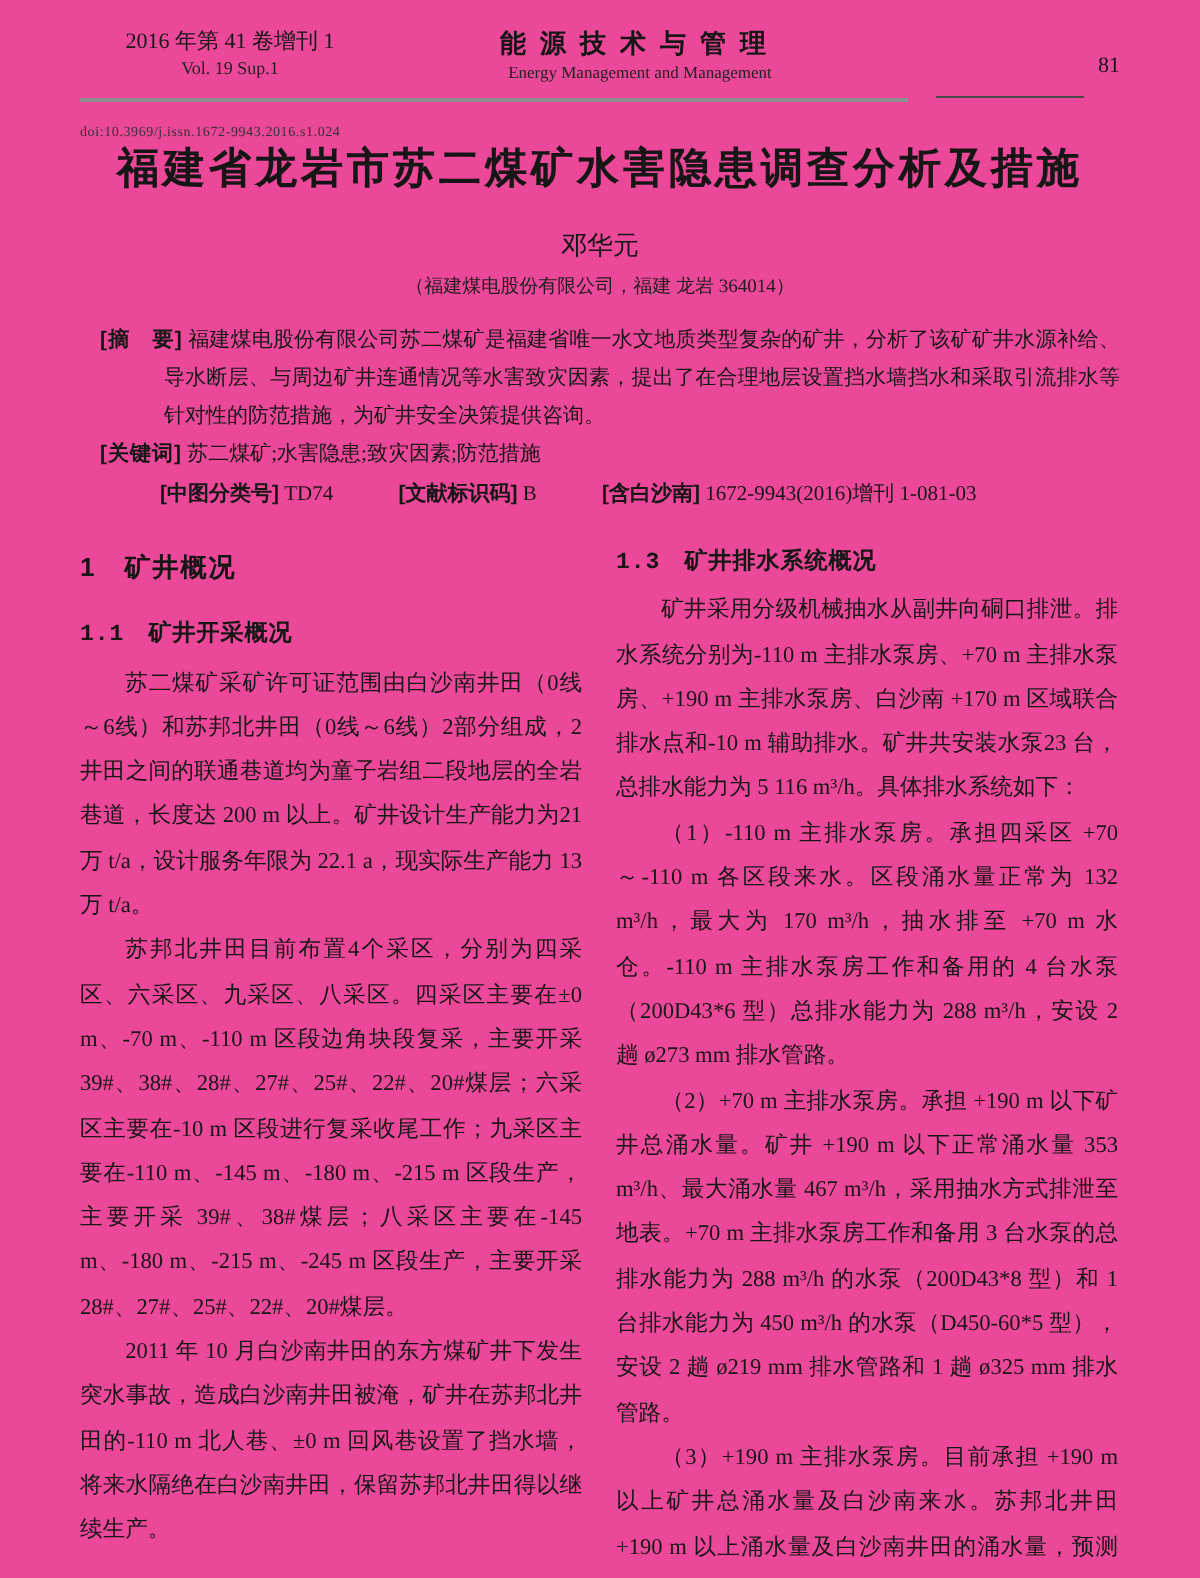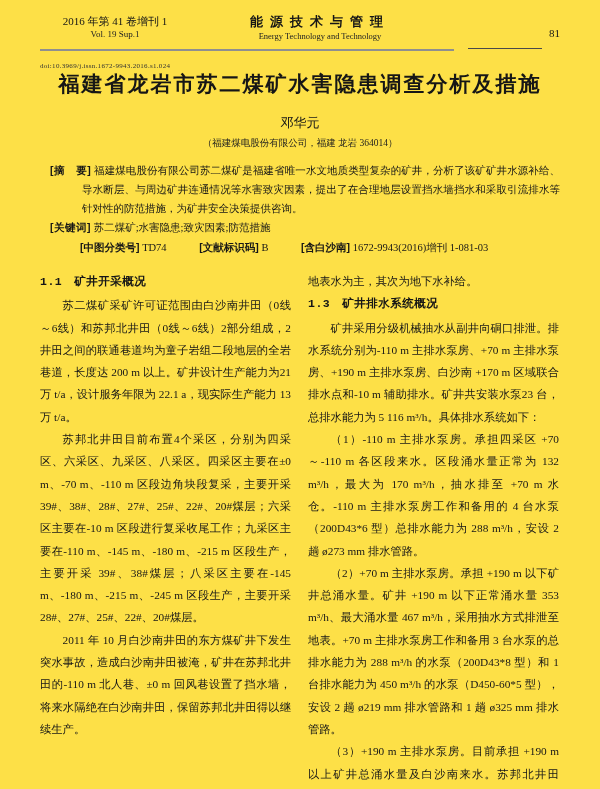--- a/index.html
+++ b/index.html
@@ -1,20 +1,20 @@
 <!DOCTYPE html>
 <html><head>
 <meta charset="utf-8">
 <style>
   html,body{margin:0;padding:0;background:#e8e8e8;}
   .page{
     position:relative;
     width:600px;height:789px;
     margin:0 auto;
-    background:#fde047;
+    background:#ec4899;
     color:#161616;
     font-family:"Liberation Serif","DejaVu Serif",serif;
     overflow:hidden;
     box-sizing:border-box;
   }
   .inner{padding:14px 40px 0 40px;}
 
   
   .header{display:flex;justify-content:space-between;align-items:flex-start;height:36px;}
   .h-left{width:150px;text-align:center;}
@@ -64,21 +64,21 @@
 <div class="page">
   <div class="inner">
 
     <div class="header">
       <div class="h-left">
         <div class="vol-cn">2016 年第 41 卷增刊 1</div>
         <div class="vol-en">Vol. 19  Sup.1</div>
       </div>
       <div class="h-center">
         <div class="journal-cn">能源技术与管理</div>
-        <div class="journal-en">Energy Technology and Technology</div>
+        <div class="journal-en">Energy Management and Management</div>
       </div>
       <div class="h-right">81</div>
     </div>
     <div class="doi">doi:10.3969/j.issn.1672-9943.2016.s1.024</div>
 
     <div class="title">福建省龙岩市苏二煤矿水害隐患调查分析及措施</div>
     <div class="author">邓华元</div>
     <div class="affil">（福建煤电股份有限公司，福建 龙岩 364014）</div>
 
     <div class="meta">
@@ -95,28 +95,28 @@
         <span>TD74</span>
         <span class="meta-label">[文献标识码]</span>
         <span>B</span>
         <span class="meta-label">[含白沙南]</span>
         <span>1672-9943(2016)增刊 1-081-03</span>
       </div>
     </div>
 
     <div class="columns">
       <div class="col">
+        <h1 class="sec">1　矿井概况</h1>
         <h2 class="sec">1.1　矿井开采概况</h2>
         <p>苏二煤矿采矿许可证范围由白沙南井田（0线～6线）和苏邦北井田（0线～6线）2部分组成，2井田之间的联通巷道均为童子岩组二段地层的全岩巷道，长度达 200 m 以上。矿井设计生产能力为21万 t/a，设计服务年限为 22.1 a，现实际生产能力 13 万 t/a。</p>
         <p>苏邦北井田目前布置4个采区，分别为四采区、六采区、九采区、八采区。四采区主要在±0 m、-70 m、-110 m 区段边角块段复采，主要开采 39#、38#、28#、27#、25#、22#、20#煤层；六采区主要在-10 m 区段进行复采收尾工作；九采区主要在-110 m、-145 m、-180 m、-215 m 区段生产，主要开采 39#、38#煤层；八采区主要在-145 m、-180 m、-215 m、-245 m 区段生产，主要开采 28#、27#、25#、22#、20#煤层。</p>
         <p>2011 年 10 月白沙南井田的东方煤矿井下发生突水事故，造成白沙南井田被淹，矿井在苏邦北井田的-110 m 北人巷、±0 m 回风巷设置了挡水墙，将来水隔绝在白沙南井田，保留苏邦北井田得以继续生产。</p>
 
       </div>
       <div class="col">
-        <p class="noindent">地表水为主，其次为地下水补给。</p>
         <h2 class="sec">1.3　矿井排水系统概况</h2>
         <p>矿井采用分级机械抽水从副井向硐口排泄。排水系统分别为-110 m 主排水泵房、+70 m 主排水泵房、+190 m 主排水泵房、白沙南 +170 m 区域联合排水点和-10 m 辅助排水。矿井共安装水泵23 台，总排水能力为 5 116 m³/h。具体排水系统如下：</p>
         <p>（1）-110 m 主排水泵房。承担四采区 +70～-110 m 各区段来水。区段涌水量正常为 132 m³/h，最大为 170 m³/h，抽水排至 +70 m 水仓。-110 m 主排水泵房工作和备用的 4 台水泵（200D43*6 型）总排水能力为 288 m³/h，安设 2 趟 ø273 mm 排水管路。</p>
         <p>（2）+70 m 主排水泵房。承担 +190 m 以下矿井总涌水量。矿井 +190 m 以下正常涌水量 353 m³/h、最大涌水量 467 m³/h，采用抽水方式排泄至地表。+70 m 主排水泵房工作和备用 3 台水泵的总排水能力为 288 m³/h 的水泵（200D43*8 型）和 1 台排水能力为 450 m³/h 的水泵（D450-60*5 型），安设 2 趟 ø219 mm 排水管路和 1 趟 ø325 mm 排水管路。</p>
         <p>（3）+190 m 主排水泵房。目前承担 +190 m 以上矿井总涌水量及白沙南来水。苏邦北井田 +190 m 以上涌水量及白沙南井田的涌水量，预测正常涌水量为 666 m³/h（含白沙南 +170 m 区域联合排水量），最大 987 m³/h。+190 m 主排水泵房工作和备用 3 台水泵的总排水能力为 288 m³/h 的水泵（200D43*5 型）和 1 台排水能力为 450 m³/h 的水泵（D450-60*3 型），安设一趟 ø219 mm 排水管路和 2 趟 ø325 mm 排水管路。</p>
       </div>
     </div>
   </div>
 
   <div class="rule-main"></div>

